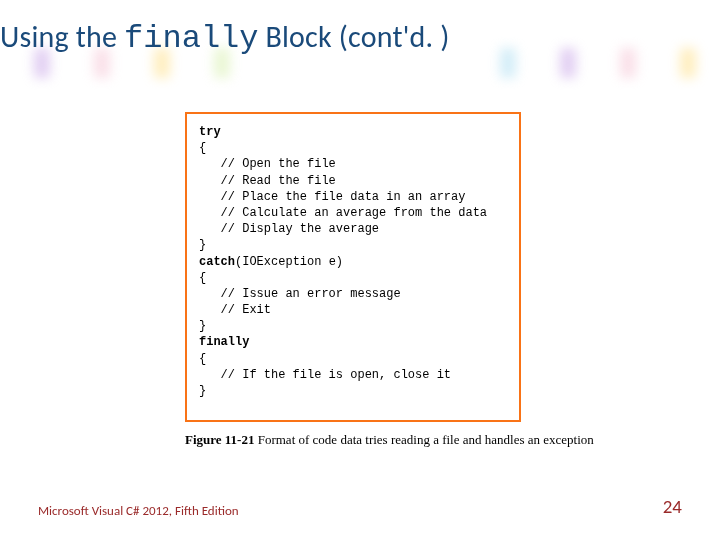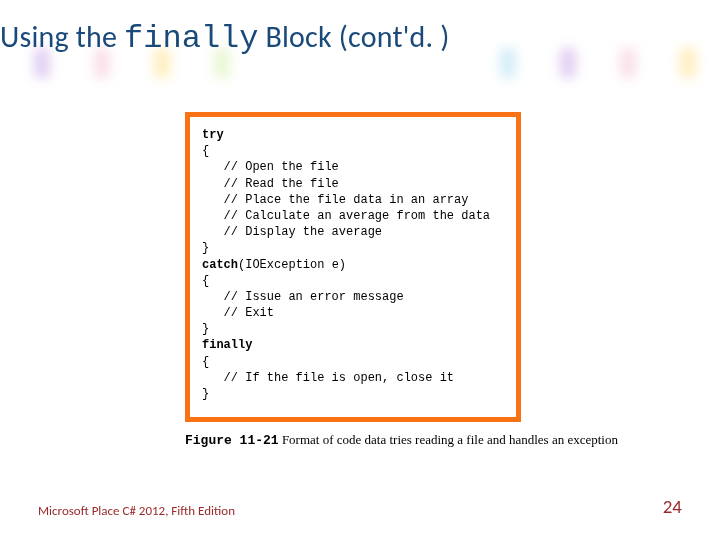--- a/index.html
+++ b/index.html
@@ -35,21 +35,21 @@
     font-family: "Courier New", monospace;
     font-size: 32px;
     letter-spacing: 0;
   }
   .codebox {
     position: absolute;
     top: 112px;
     left: 185px;
     width: 336px;
     height: 310px;
-    border: 5px solid #f97316;
+    border: 2px solid #f97316;
     background: #ffffff;
     box-sizing: border-box;
     padding: 10px 12px 8px 12px;
     font-family: "Courier New", monospace;
     font-size: 12px;
     line-height: 1.35;
     color: #000;
     white-space: pre;
     overflow: hidden;
   }
@@ -58,21 +58,20 @@
     position: absolute;
     top: 432px;
     left: 185px;
     right: 20px;
     font-family: Georgia, "Times New Roman", serif;
     font-size: 13px;
     color: #000;
   }
   .caption .fignum {
     font-weight: 700;
-    font-family: Liberation Mono, monospace;
   }
   .footer-left {
     position: absolute;
     left: 38px;
     bottom: 22px;
     font-size: 13px;
     color: #9a2a2a;
   }
   .footer-right {
     position: absolute;
@@ -113,14 +112,14 @@
 <span>}</span>
 <b>finally</b>
 <span>{</span>
 <span>   // If the file is open, close it</span>
 <span>}</span></div>
 
 <div class="caption">
   <span class="fignum">Figure 11-21</span><span>   Format of code data tries reading a file and handles an exception</span>
 </div>
 
-<div class="footer-left">Microsoft Place C# 2012, Fifth Edition</div>
+<div class="footer-left">Microsoft Visual C# 2012, Fifth Edition</div>
 <div class="footer-right">24</div>
 
 </body></html>

